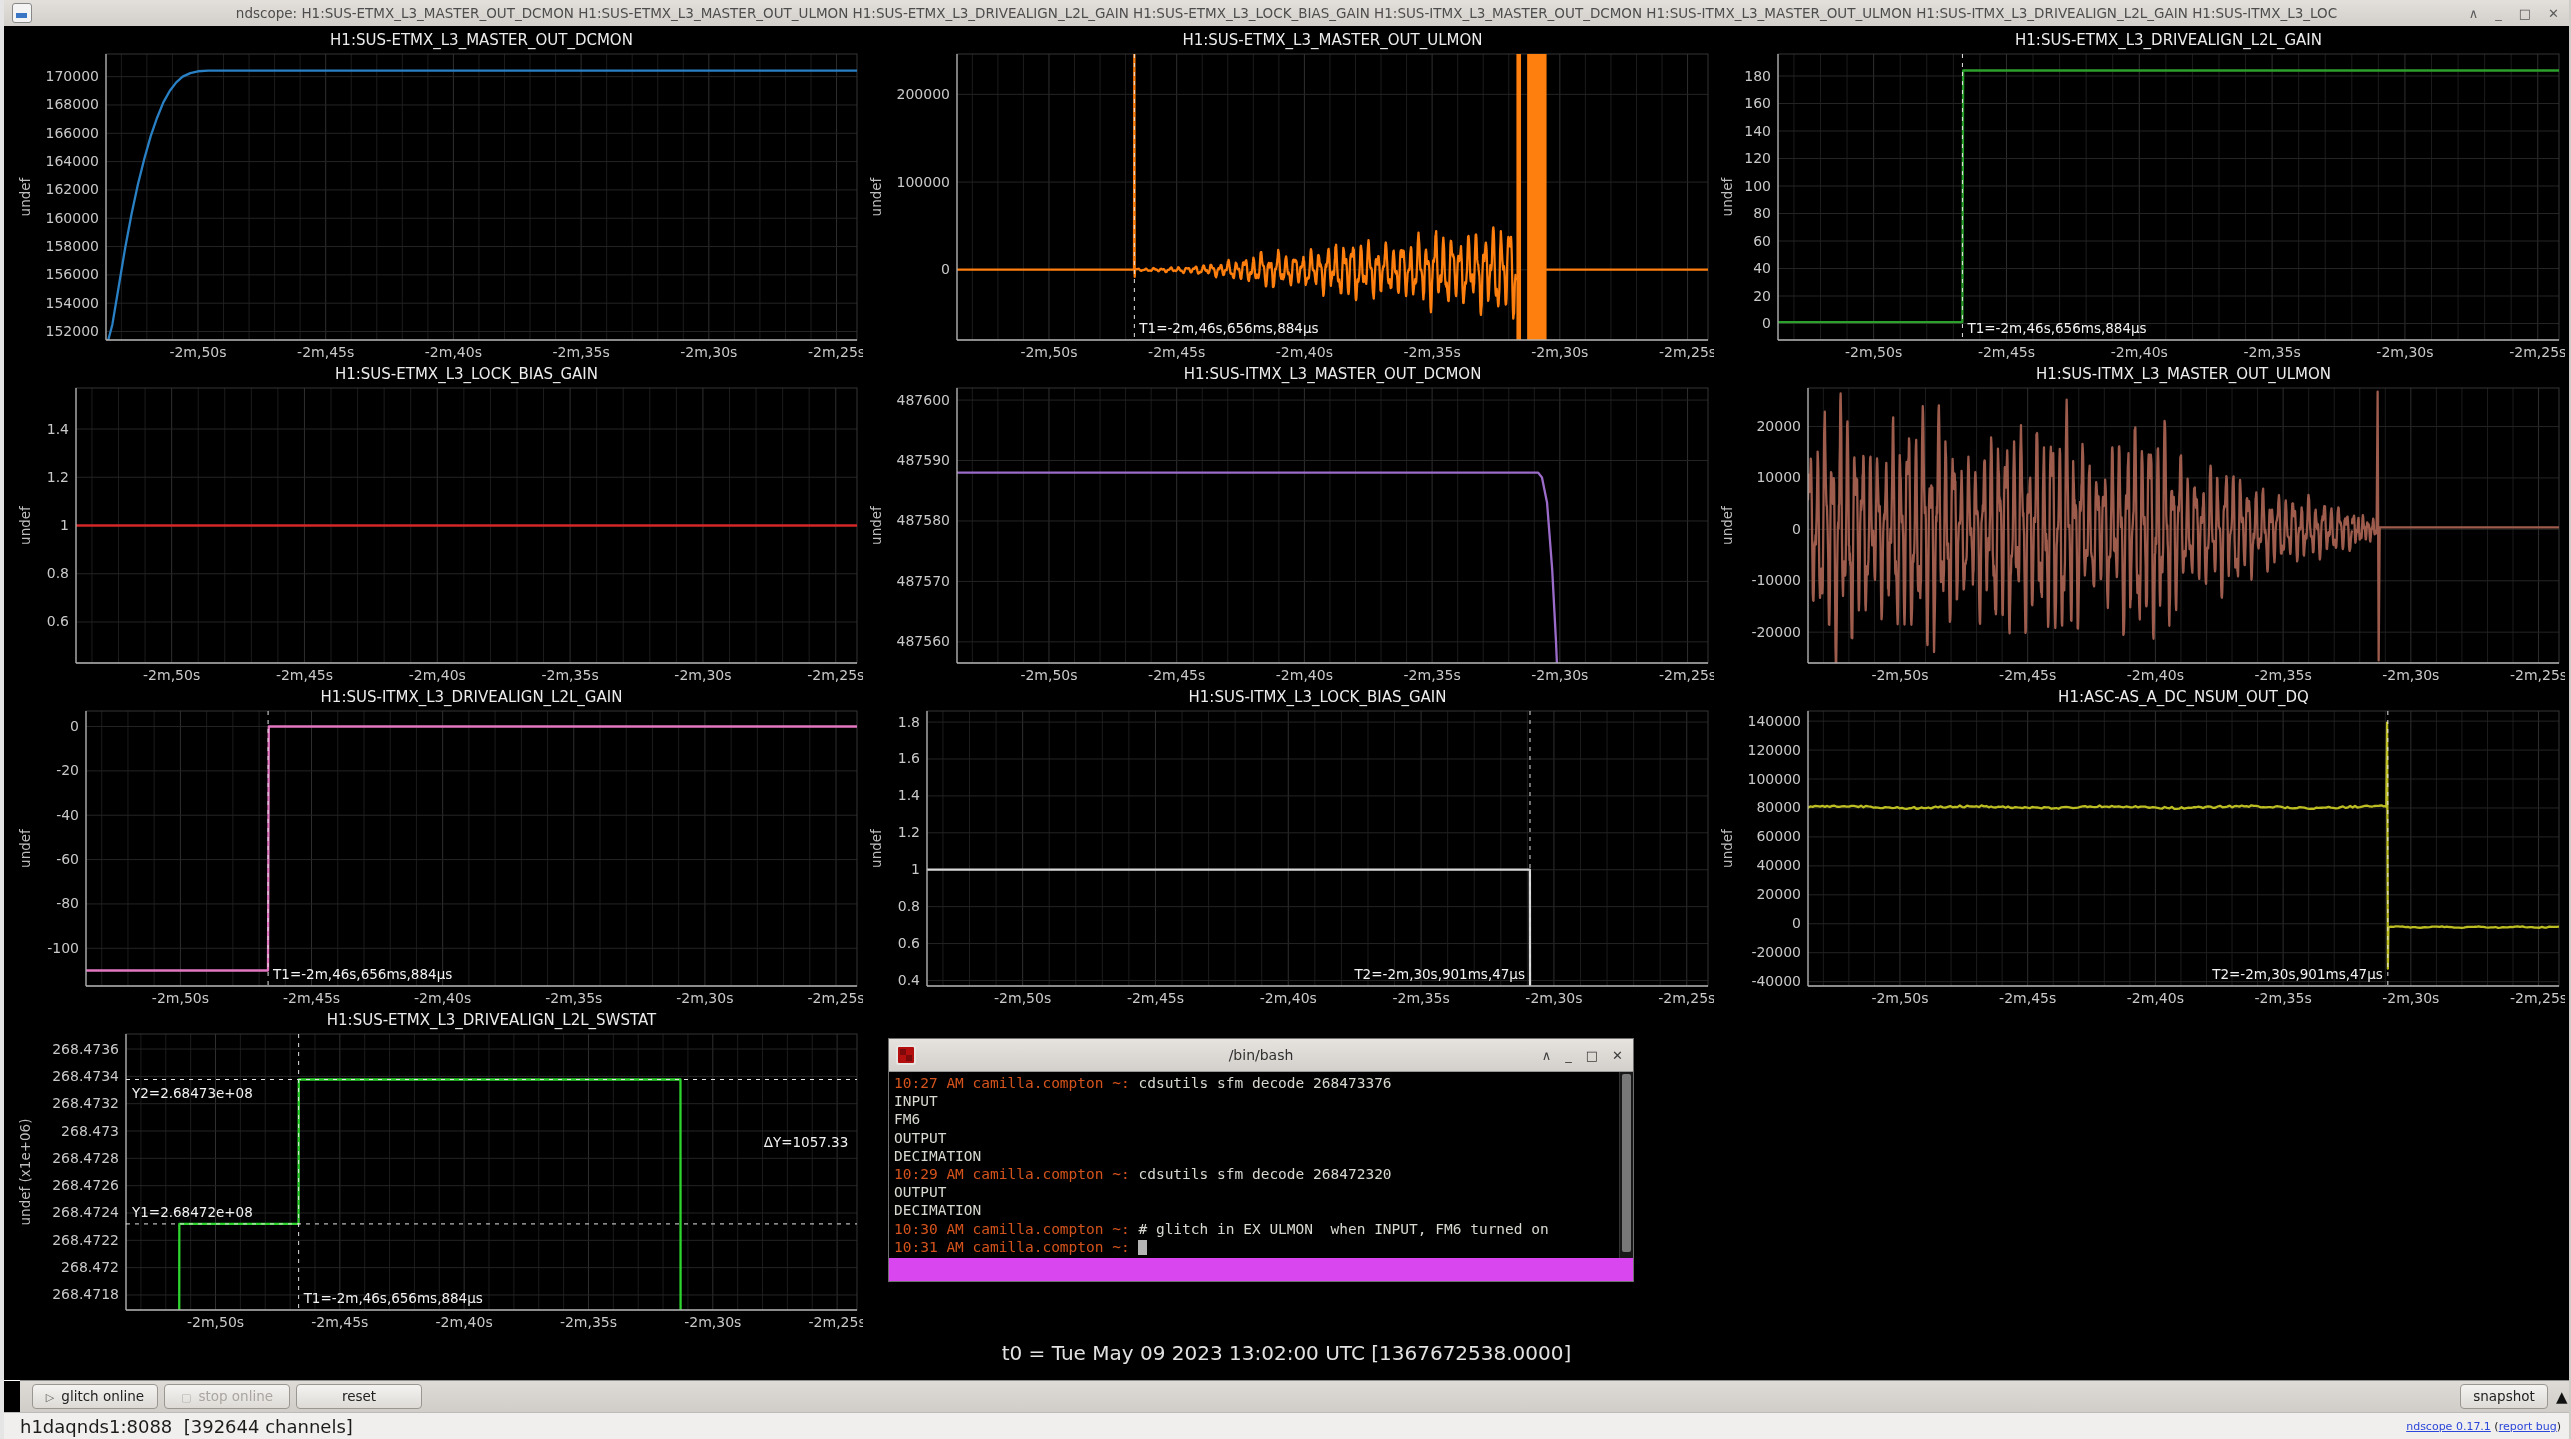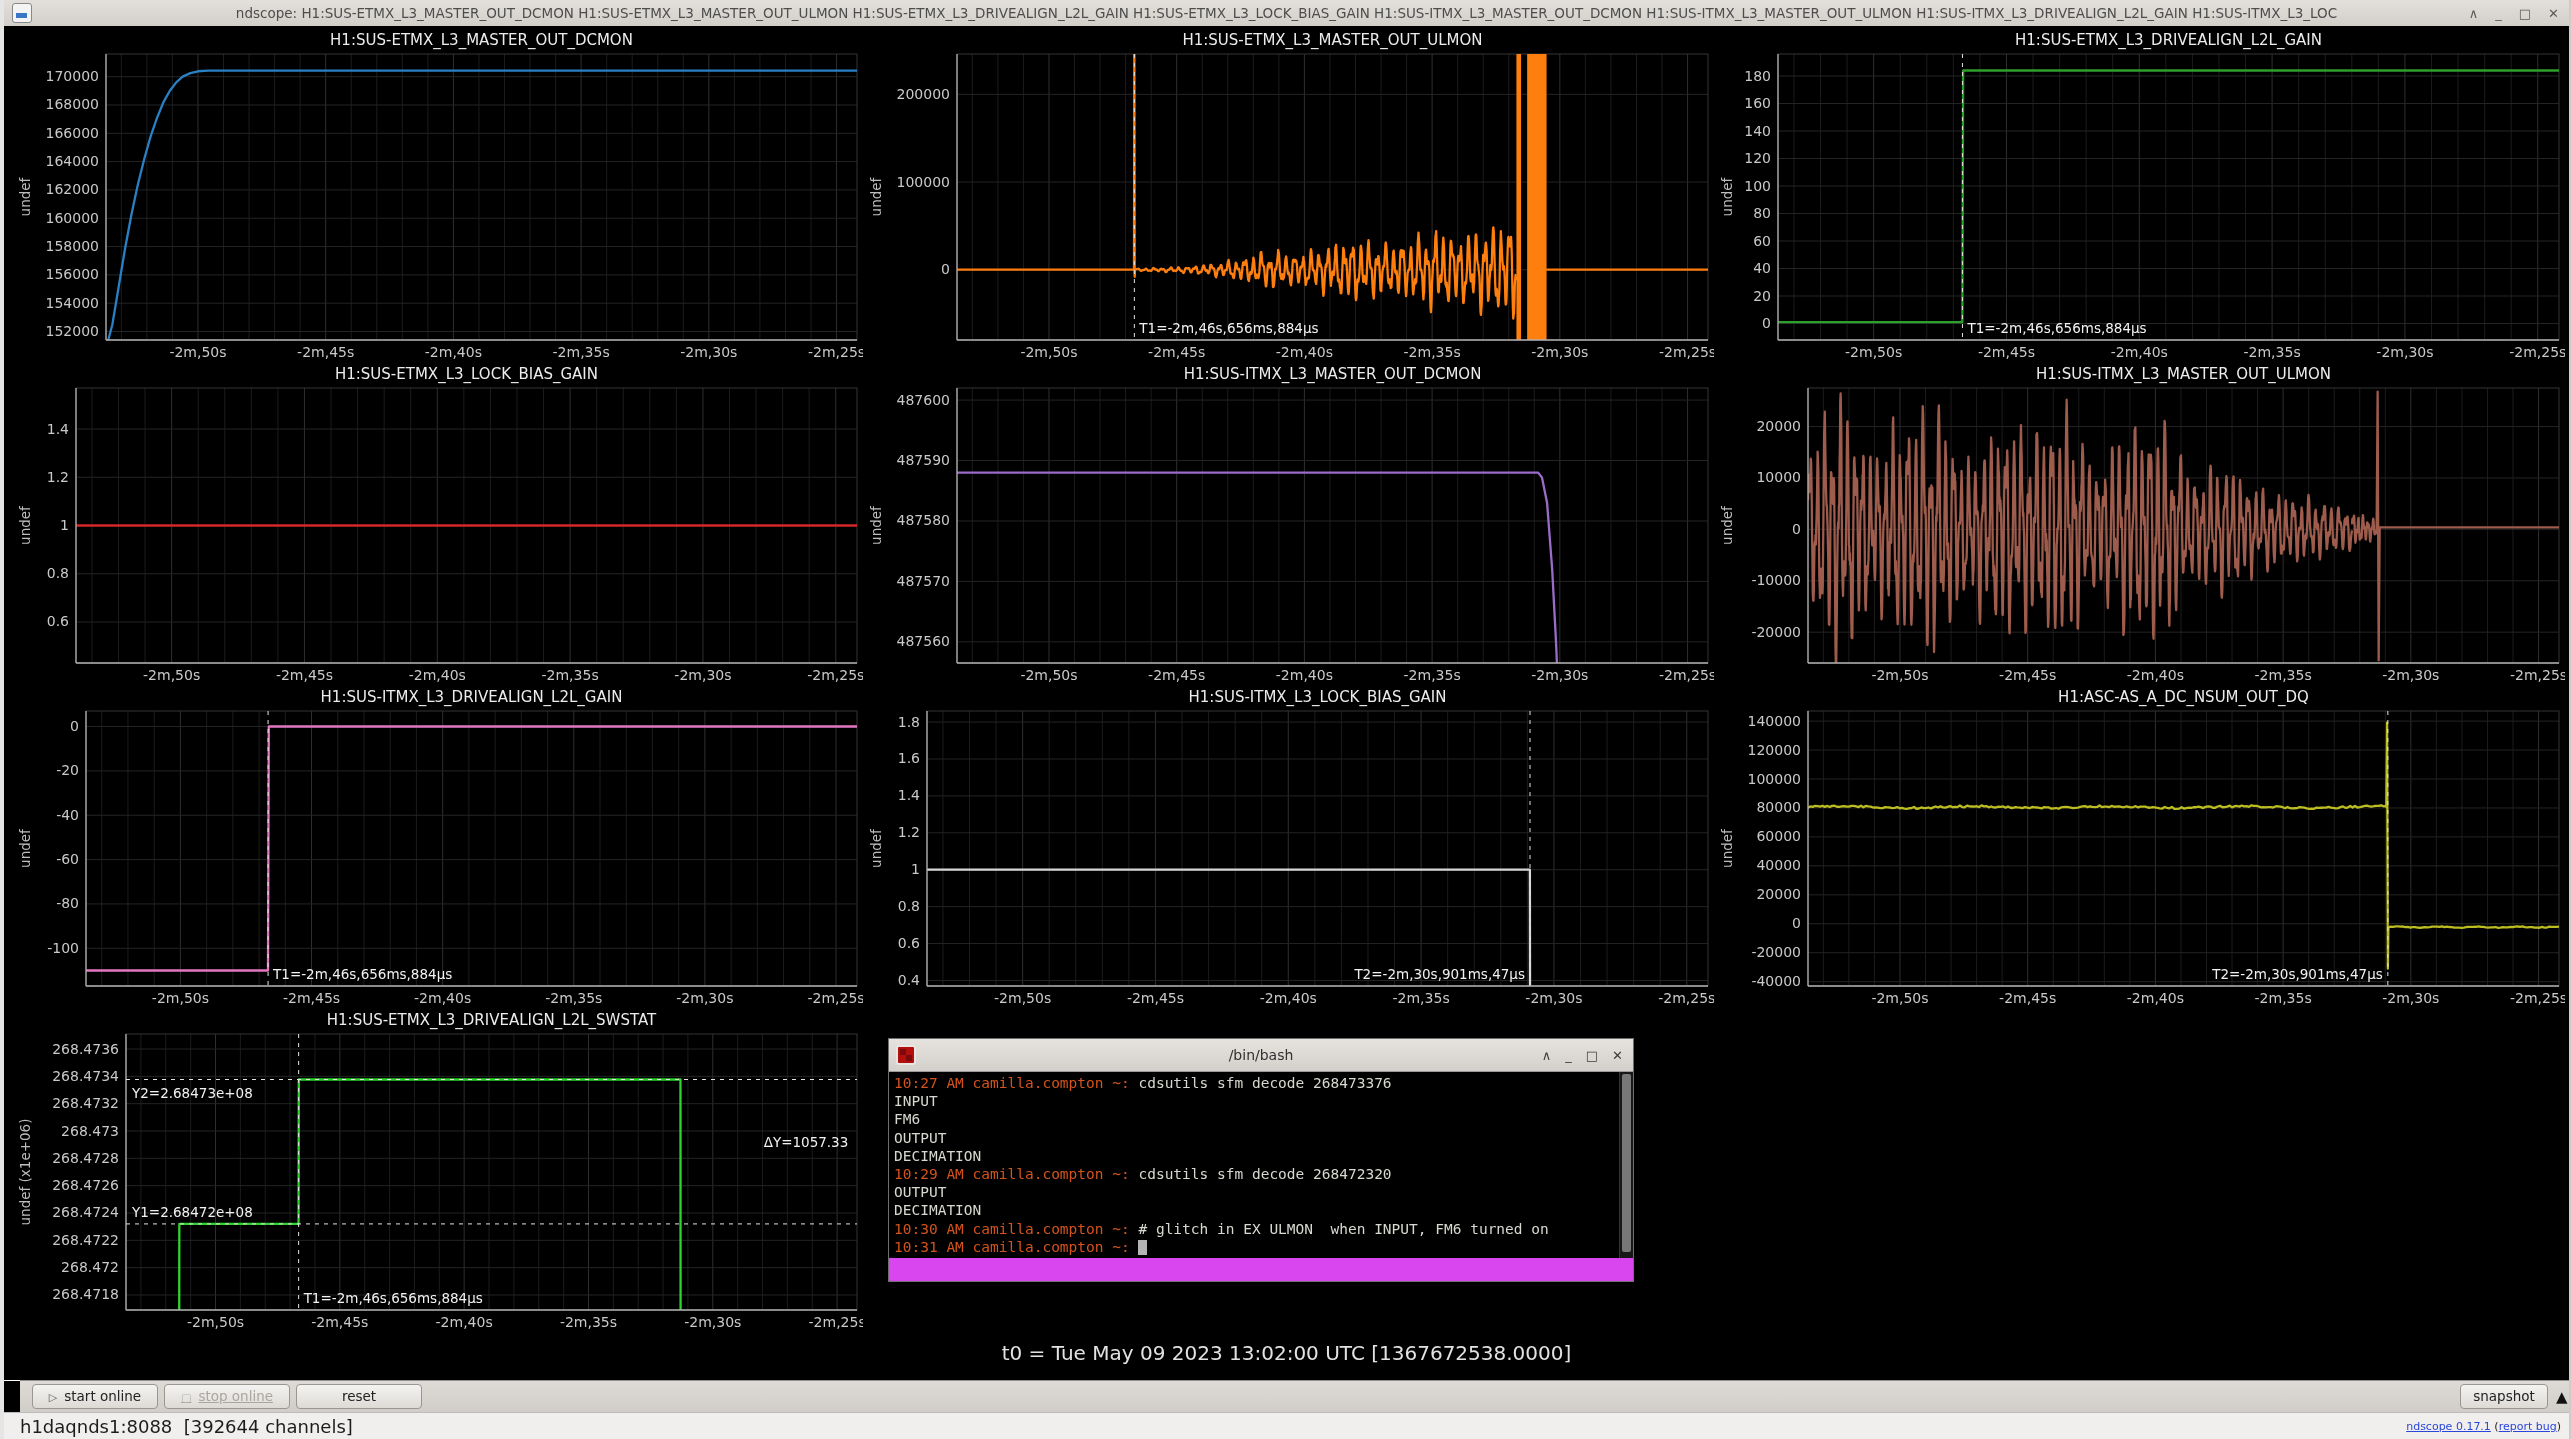--- a/index.html
+++ b/index.html
@@ -50,21 +50,21 @@
   .t-out{color:#d8d8d0;}
   .t-cursor{display:inline-block;width:9px;height:15px;background:#b4b4b4;vertical-align:-2px;}
   .term-scrollbar{position:absolute;right:0;top:0;width:13px;height:100%;background:#181818;border-left:1px solid #333;}
   .term-scroll-thumb{position:absolute;left:2px;top:2px;width:9px;height:178px;background:#787878;border-radius:2px;}
   
   #toolbar{position:absolute;left:0;top:1380px;width:100%;height:32px;background:linear-gradient(#dedbd7,#d0cdc8);
            border-top:1px solid #909090;}
   .tb-btn{position:absolute;top:3px;height:25px;background:linear-gradient(#f4f3f1,#dddad6);border:1px solid #9a9791;
           border-radius:4px;font-size:13.5px;color:#222;text-align:center;line-height:23px;box-sizing:border-box;}
   .tb-btn .icon{margin-right:7px;font-size:11px;color:#555;}
-  .tb-btn.disabled{color:#a9a6a1;text-decoration:underline;}
+  .tb-btn.disabled{color:#a9a6a1;}
   .tb-btn.disabled .icon{color:#b5b2ad;}
   #btn-start{left:28px;width:126px;}
   #btn-stop{left:160px;width:126px;}
   #btn-reset{left:292px;width:126px;}
   #btn-snapshot{left:2456px;width:88px;}
   #snap-arrow{position:absolute;left:2552px;top:7px;font-size:15px;color:#111;}
   .edge-black{position:absolute;left:0;top:1380px;width:16px;height:59px;background:#000;border-top:1px solid #fff;}
   .edge-navy{position:absolute;left:0;top:1416px;width:15px;height:23px;background:#1c3f77;
              border-top:2px solid #fff;border-right:2px solid #fff;box-sizing:border-box;}
   
@@ -777,21 +777,21 @@
     </div>
     <div class="term-body">
       <div id="terminal-lines"><div class="tline"><span class="t-prompt">10:27 AM camilla.compton ~: </span><span class="t-cmd">cdsutils sfm decode 268473376</span></div><div class="tline"><span class="t-out">INPUT</span></div><div class="tline"><span class="t-out">FM6</span></div><div class="tline"><span class="t-out">OUTPUT</span></div><div class="tline"><span class="t-out">DECIMATION</span></div><div class="tline"><span class="t-prompt">10:29 AM camilla.compton ~: </span><span class="t-cmd">cdsutils sfm decode 268472320</span></div><div class="tline"><span class="t-out">OUTPUT</span></div><div class="tline"><span class="t-out">DECIMATION</span></div><div class="tline"><span class="t-prompt">10:30 AM camilla.compton ~: </span><span class="t-cmd"># glitch in EX ULMON  when INPUT, FM6 turned on</span></div><div class="tline"><span class="t-prompt">10:31 AM camilla.compton ~: </span><span class="t-cursor"> </span></div></div>
       <div class="term-scrollbar">
         <div class="term-scroll-thumb"></div>
       </div>
     </div>
   </div>
 
   <div id="toolbar">
-    <div class="tb-btn" id="btn-start"><span class="icon">▷</span><span>start online</span></div>
+    <div class="tb-btn" id="btn-start"><span class="icon">▷</span><span>glitch online</span></div>
     <div class="tb-btn disabled" id="btn-stop"><span class="icon">▢</span><span>stop online</span></div>
     <div class="tb-btn" id="btn-reset"><span>reset</span></div>
     <div class="tb-btn" id="btn-snapshot"><span>snapshot</span></div>
     <span id="snap-arrow">▲</span>
   </div>
   <div class="edge-black"></div>
   <div class="edge-navy"></div>
 
   <div id="statusbar">
     <span id="server-label">h1daqnds1:8088  [392644 channels]</span>

